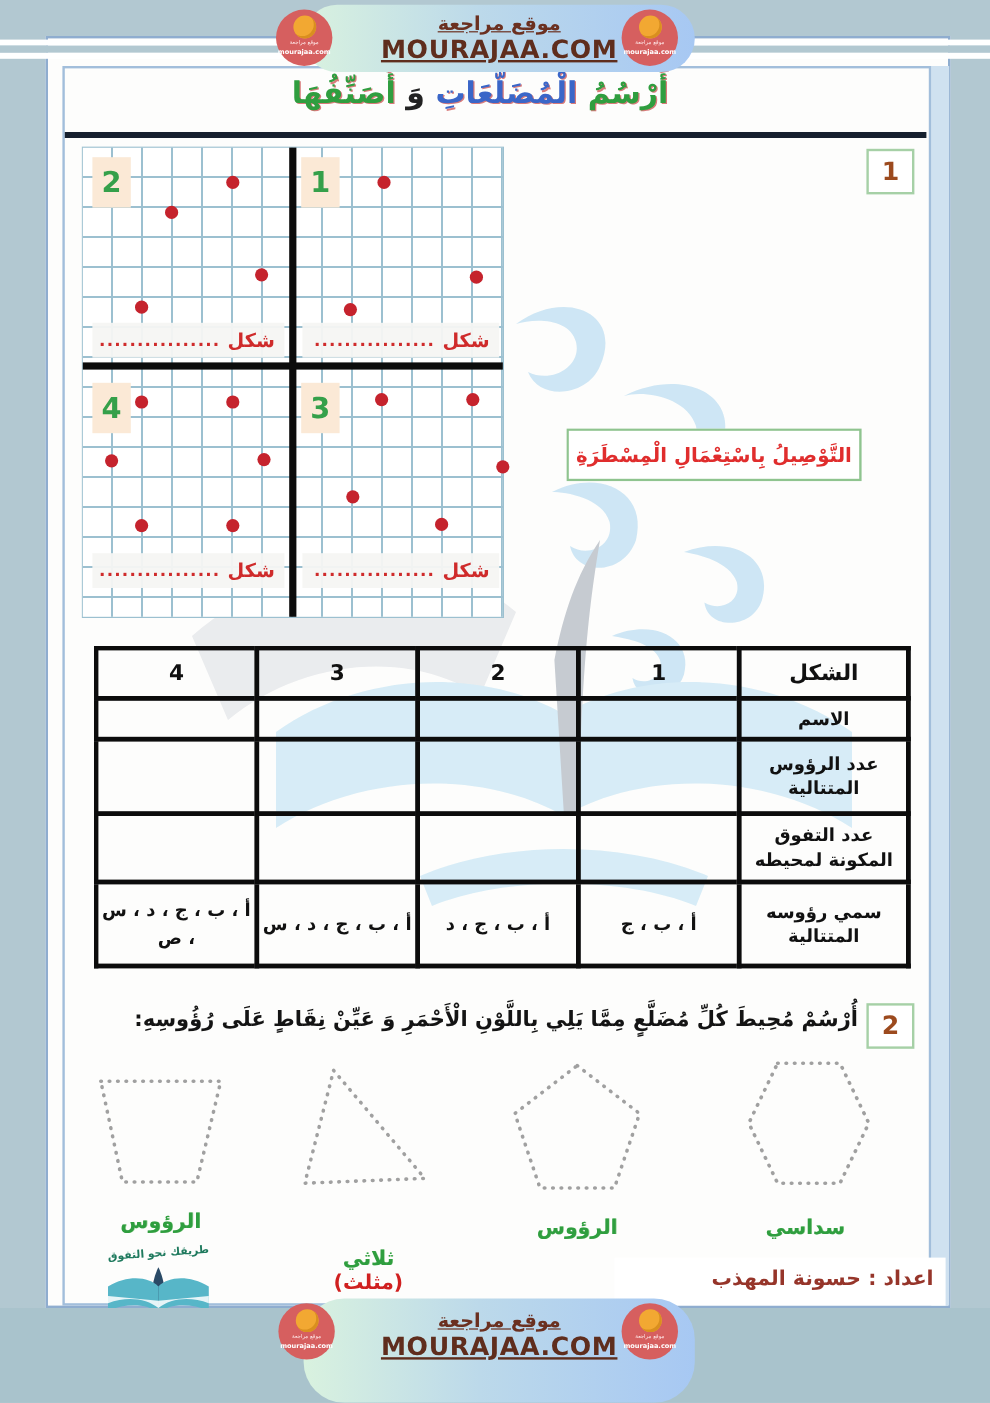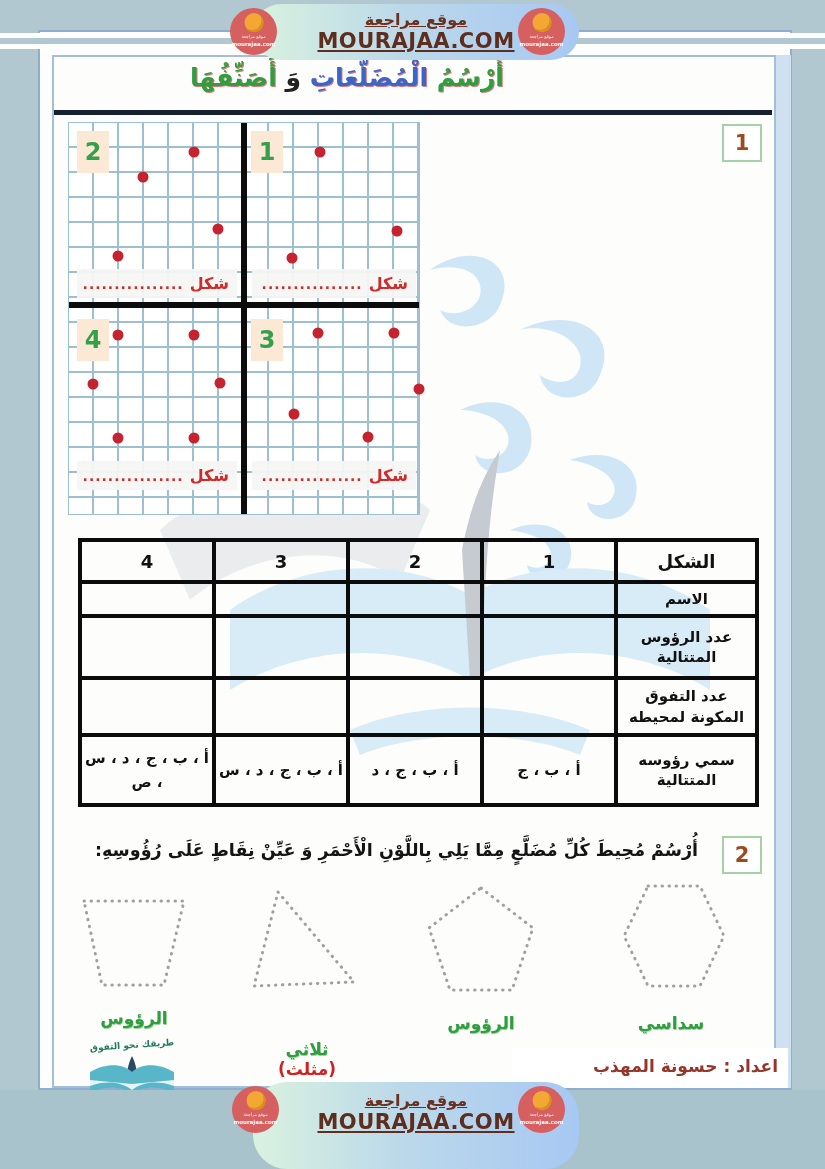--- a/index.html
+++ b/index.html
@@ -35,21 +35,21 @@
           width: 19px; height: 19px; border-radius: 50%; background: #f2a832;
           box-shadow: inset -2px -2px 0 #d98f1f; }
   .logo-circle .t1 { position: absolute; left: 0; right: 0; top: 26px; font-size: 4.5px; color: #ffe9e9; }
   .logo-circle .t2 { position: absolute; left: 0; right: 0; top: 33px; font-size: 5.5px; color: #ffffff; font-weight: bold; }
 
   
   .grade-badge { position: absolute; left: 62px; top: 66px; width: 118px; height: 37px;
           background: #ffffff; border: 2px solid #7fc27f; z-index: 3;
           display: flex; align-items: center; justify-content: center;
           color: #d02c2c; font-weight: bold; font-size: 15px; }
-  .main-title { position: absolute; left: 190px; top: 63px; width: 420px; text-align: left;
+  .main-title { position: absolute; left: 190px; top: 63px; width: 420px; text-align: center;
           z-index: 3; font-size: 25px; font-weight: bold; direction: rtl; }
   .main-title .g { color: #2f9e3f; text-shadow: 1px 1px 0 #d87a7a; }
   .main-title .b { color: #3a66c8; text-shadow: 1px 1px 0 #d87a7a; }
   .main-title .k { color: #222222; }
   .dark-line { position: absolute; left: 54px; top: 110px; width: 718px; height: 5px;
           background: #16202e; z-index: 3; }
 
   
   .grid { position: absolute; left: 68px; top: 122px; width: 352px; height: 393px; z-index: 3;
           background-color: #ffffff;
@@ -92,21 +92,21 @@
           direction: rtl; }
   .dtable .hdr { height: 42px; font-size: 18px; }
   .dtable .r-name  { height: 34px; font-size: 15px; }
   .dtable .r-vert  { height: 62px; font-size: 15px; }
   .dtable .r-sides { height: 57px; font-size: 15px; }
   .dtable .r-label { font-size: 15px; line-height: 1.35; padding: 2px; }
   .dtable .r-verts { height: 70px; font-size: 15px; line-height: 1.6; padding: 2px 6px; }
 
   
   .ex2-text { position: absolute; left: 95px; top: 840px; width: 620px; z-index: 3;
-          direction: rtl; text-align: left; color: #141414; font-weight: bold; font-size: 17.5px; }
+          direction: rtl; text-align: right; color: #141414; font-weight: bold; font-size: 17.5px; }
   .shape { position: absolute; z-index: 3; }
   .shape svg polygon { fill: none; stroke: #a0a0a0; stroke-width: 3;
           stroke-dasharray: 0.5 6.5; stroke-linecap: round; }
   .shape-label { position: absolute; z-index: 3; text-align: center;
           color: #2f9e3f; font-weight: bold; font-size: 17px; text-shadow: 0.5px 0.5px 0 #9bd39b; }
   .shape-label .alt { color: #d02020; text-shadow: none; display: block; }
 
   
   .credit { position: absolute; left: 512px; top: 1048px; width: 276px; height: 40px;
           background: #ffffff; z-index: 3; direction: rtl; text-align: right;
@@ -209,20 +209,21 @@
         <div class="dot" style="left: 49px; top: 212px; background: rgb(197, 35, 45);"></div>
         <div class="dot" style="left: 125px; top: 212px; background: rgb(197, 35, 45);"></div>
         <div class="dot" style="left: 24px; top: 261px; background: rgb(197, 35, 45);"></div>
         <div class="dot" style="left: 151px; top: 260px; background: rgb(197, 35, 45);"></div>
         <div class="dot" style="left: 49px; top: 315px; background: rgb(197, 35, 45);"></div>
         <div class="dot" style="left: 125px; top: 315px; background: rgb(197, 35, 45);"></div>
       </div>
   </div>
 
   <div class="num-badge" style="left:722px; top:124px;">1</div>
+  <div class="ruler-note">التَّوْصِيلُ بِاسْتِعْمَالِ الْمِسْطَرَةِ</div>
 
   <table class="dtable">
     <colgroup>
         <col style="width:141px">
         <col style="width:134px">
         <col style="width:134px">
         <col style="width:134px">
         <col style="width:134px">
       </colgroup>
     <tbody>

